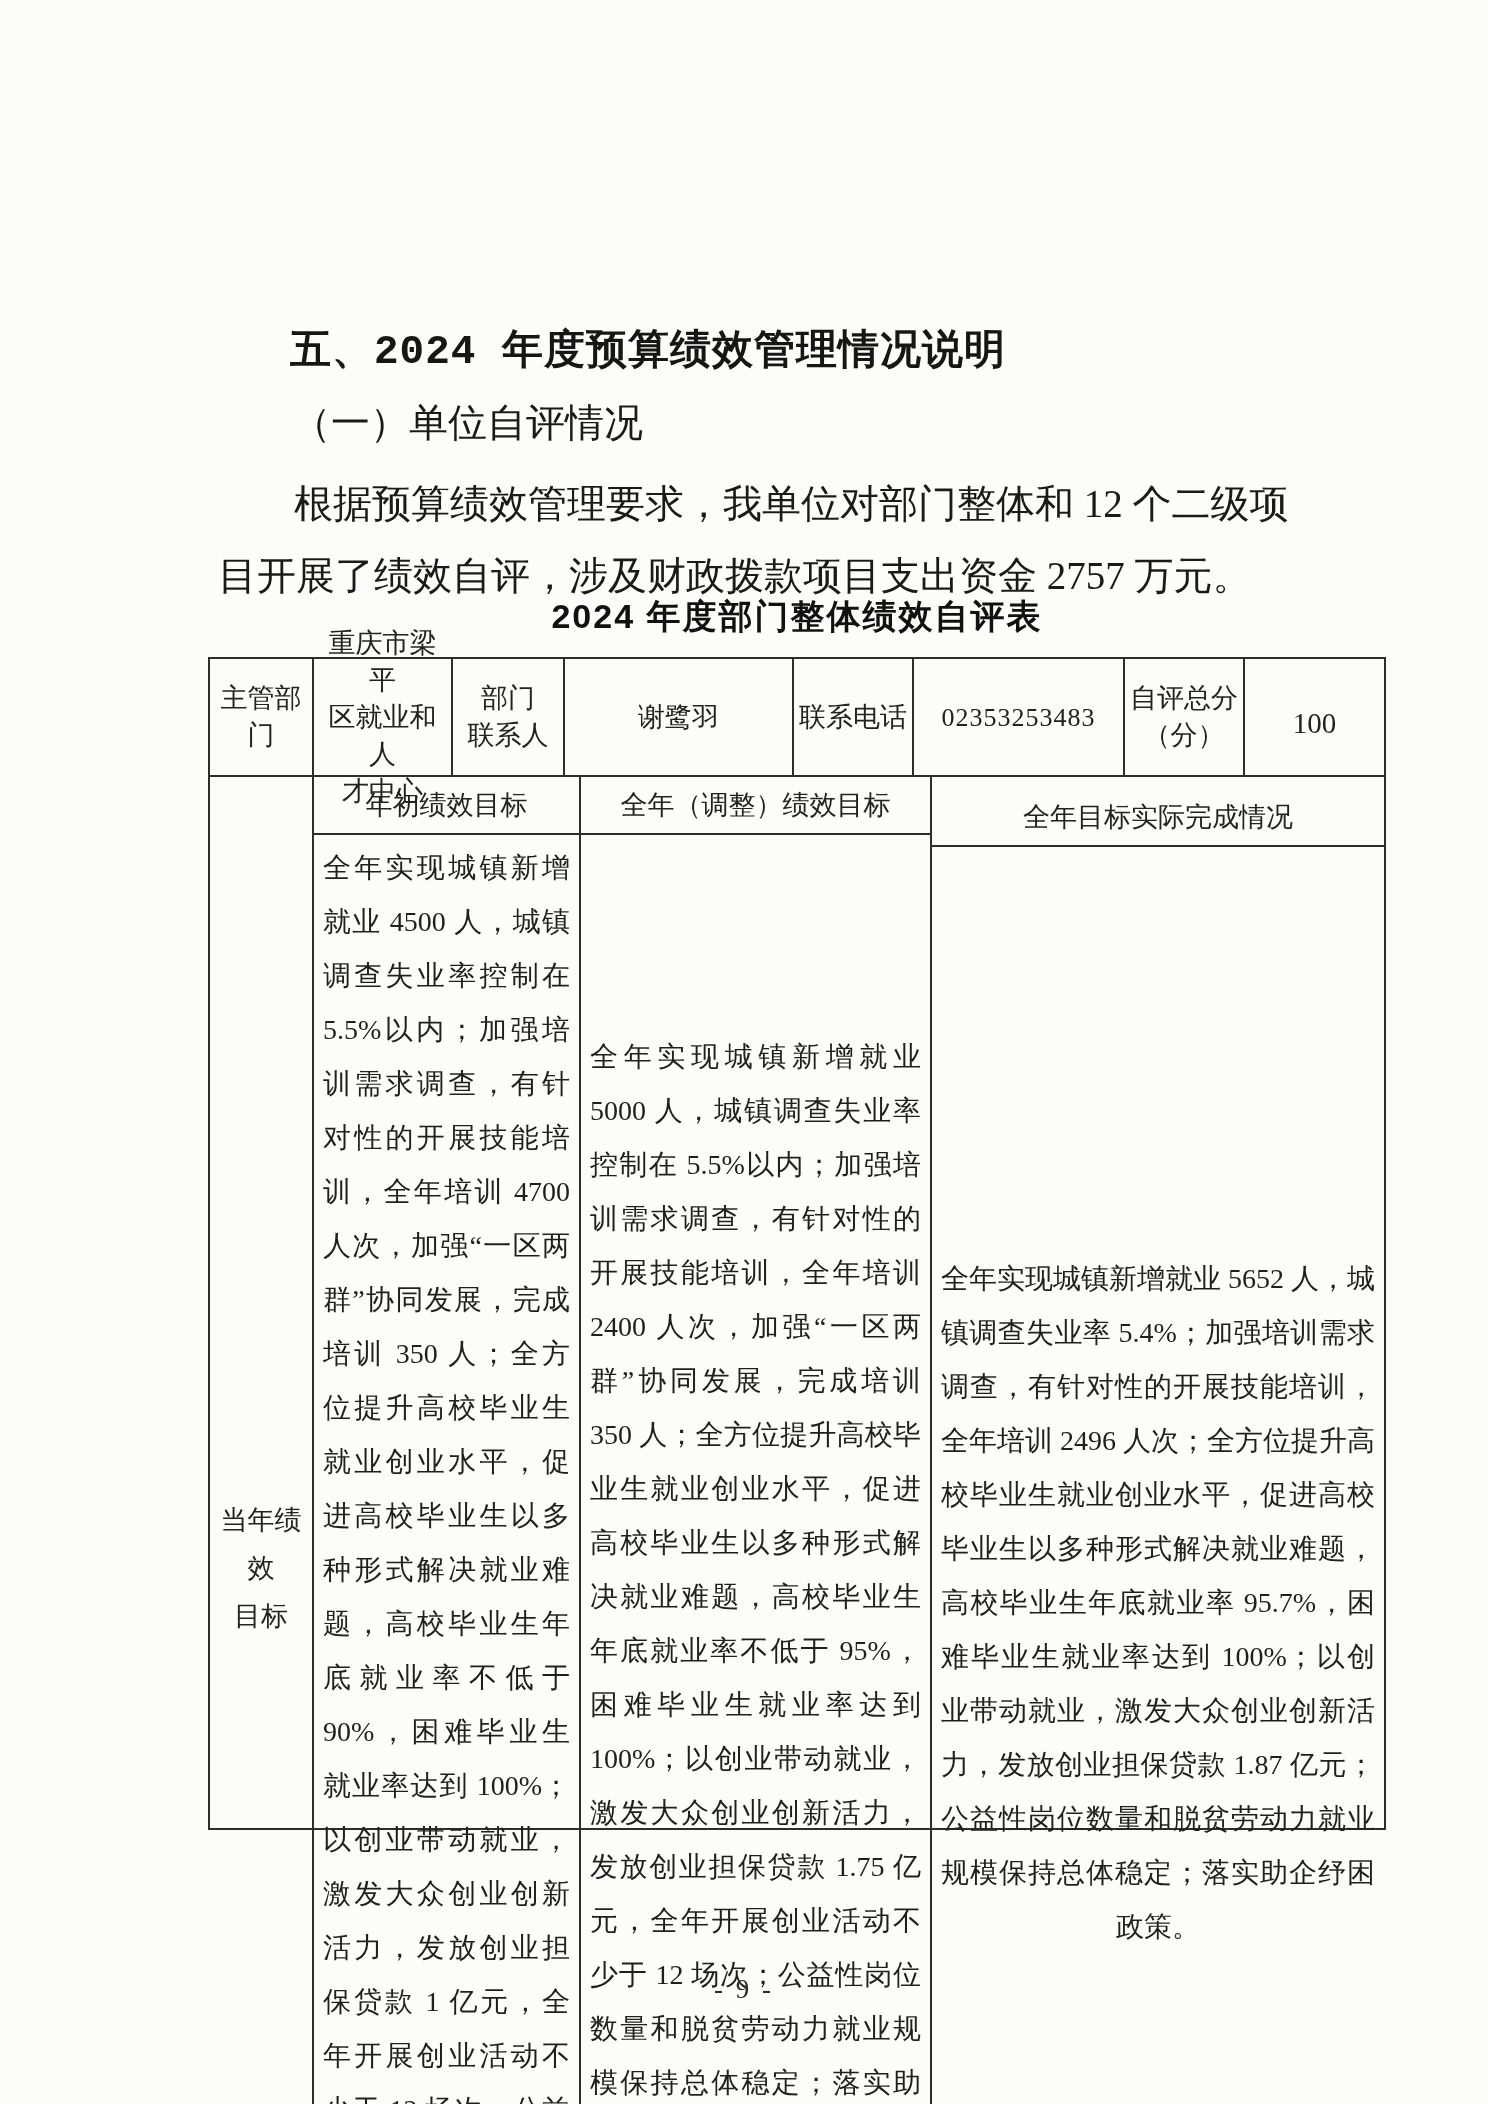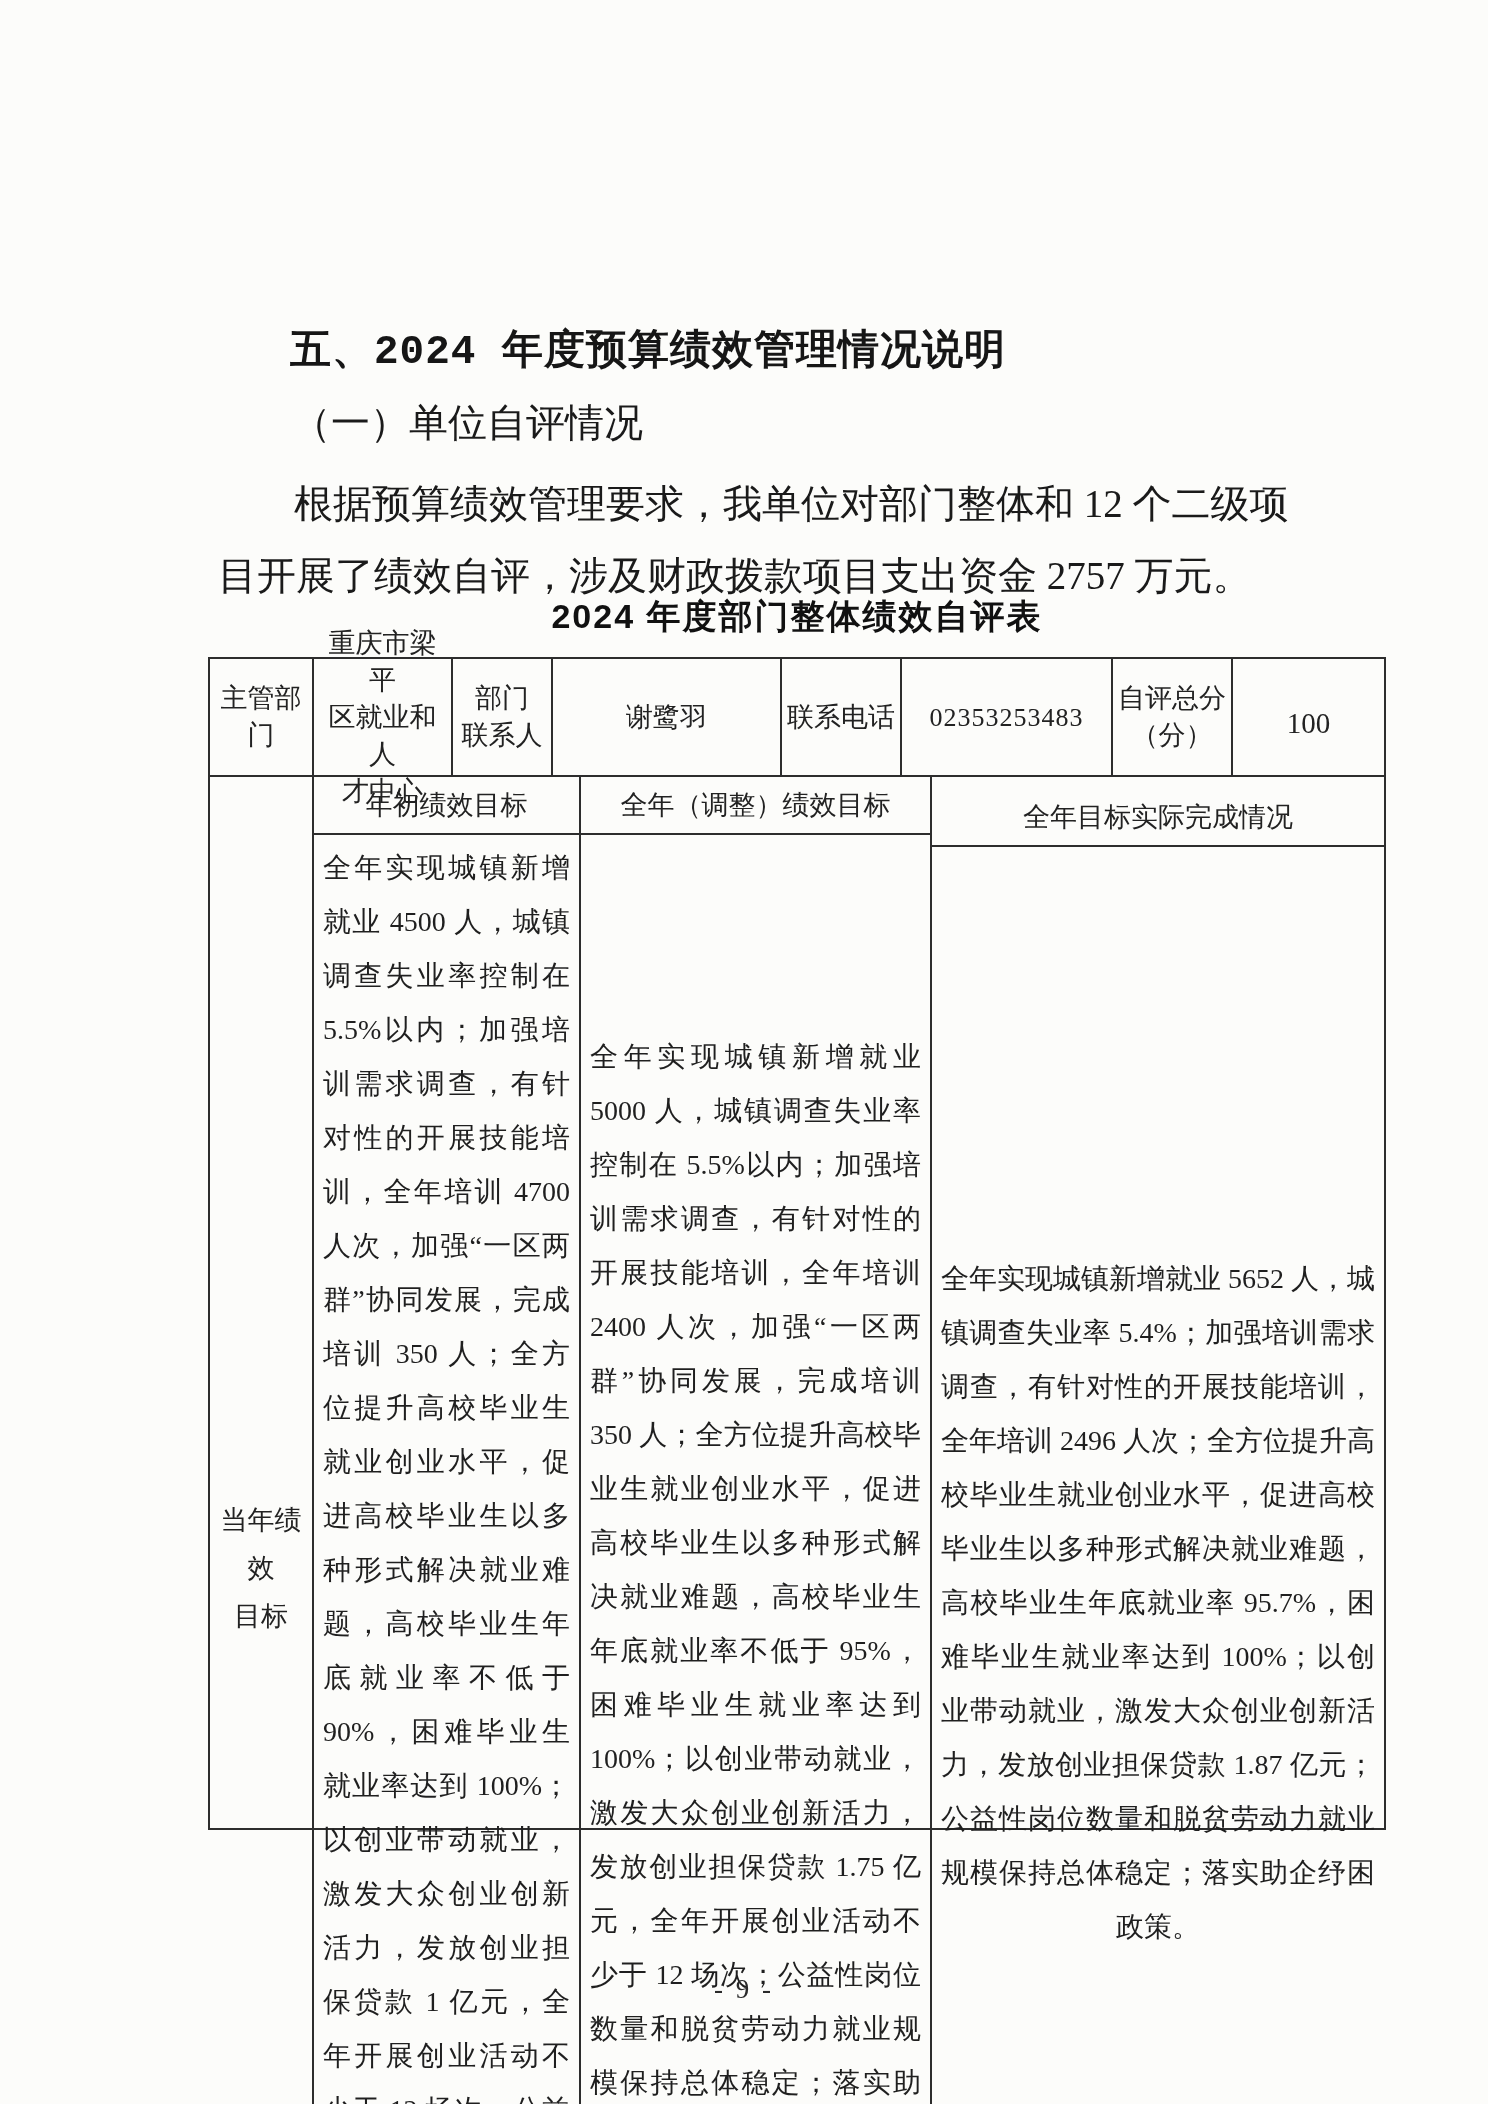--- a/index.html
+++ b/index.html
@@ -52,21 +52,21 @@
     border-right: 2px solid #2d2d2d;
     display: flex; align-items: center; justify-content: center;
     text-align: center; white-space: pre-line;
     line-height: 37px; padding: 4px;
   }
   .cell:last-child, .colgroup:last-child { border-right: none; margin-top: 12px; }
   
   .r1 { height: 118px; }
   .r1 .c1 { width: 104px; }
   .r1 .c2 { width: 139px; }
-  .r1 .c3 { width: 100px; }
+  .r1 .c3 { width: 112px; }
   .r1 .c4 { width: 229px; }
   .r1 .c5 { width: 120px; }
   .r1 .c6 { width: 211px; font-size: 26px; letter-spacing: 1px; }
   .r1 .c7 { width: 120px; }
   .r1 .c8 { flex: 1; font-size: 29px; }
   
   .r23 { flex: 1; }
   .r23 .label-cell { width: 104px; line-height: 48px; }
   .colgroup {
     display: flex; flex-direction: column;

